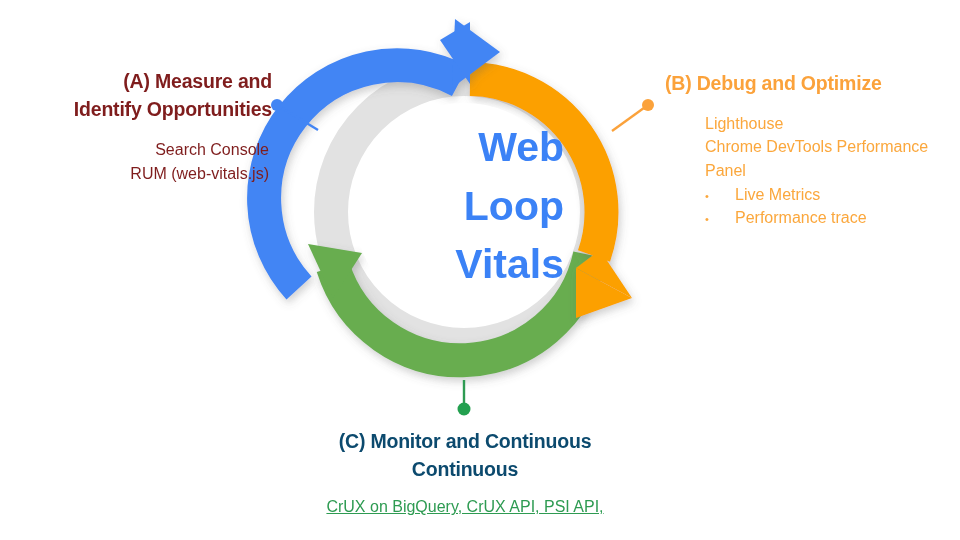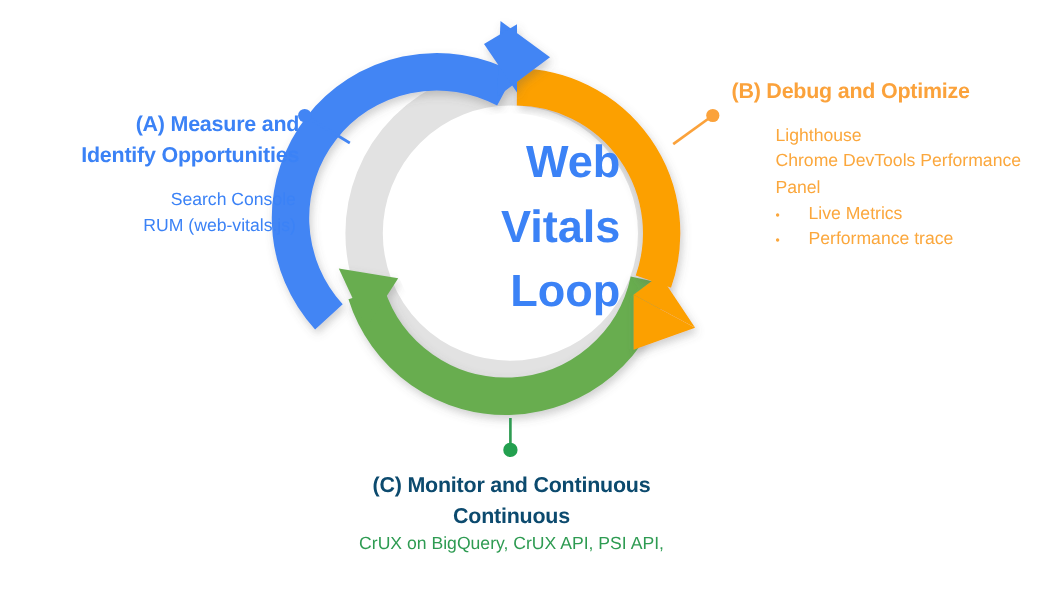--- a/index.html
+++ b/index.html
@@ -51,22 +51,21 @@
     margin: 0;
     font-weight: normal;
   }
 
   
   #block-a {
     left: 8px;
     top: 68px;
     width: 264px;
     text-align: right;
-    color: #3b82f6;
-    margin-top: 32px;
+    color: #7f1d1d;
   }
   #block-a .detail-list {
     margin-top: 15px;
     padding-right: 3px;
   }
 
   
   #block-b {
     left: 665px;
     top: 70px;
@@ -100,21 +99,23 @@
     left: 300px;
     top: 428px;
     width: 330px;
     text-align: center;
     color: #34A853;
   }
   #block-c .heading {
     color: #0c4a6e;
   }
   #block-c .detail-list {
+    margin-top: 12px;
     color: #2E9B52;
+    text-decoration: underline;
   }
 
   
   #center-label {
     position: absolute;
     left: 364px;
     top: 118px;
     width: 200px;
     text-align: right;
     color: #3b82f6;
@@ -173,22 +174,22 @@
     </g>
 
     <g>
       <line x1="464" y1="380" x2="464" y2="406" stroke="#2E9B52" stroke-width="2.4"></line>
       <circle cx="464" cy="409" r="6.5" fill="#23A04F"></circle>
     </g>
   </svg>
 
   <div id="center-label">
     <div>Web</div>
+    <div>Loop</div>
     <div>Vitals</div>
-    <div>Loop</div>
   </div>
 
   <div class="block" id="block-a">
     <div class="heading">
       <div>(A) Measure and</div>
       <div>Identify Opportunities</div>
     </div>
     <div class="detail-list">
       <p class="detail">Search Console</p>
       <p class="detail">RUM (web-vitals.js)</p>

